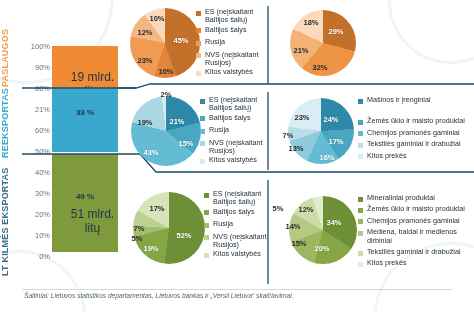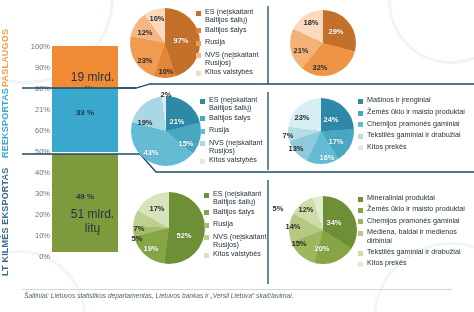--- a/index.html
+++ b/index.html
@@ -114,21 +114,21 @@
     <line class="conn" x1="268" y1="180" x2="268" y2="284" stroke="#3aa8cd" stroke-width="1.6"></line>
   </svg>
 
   <div class="pie" style="left:130px;top:8px;width:70px;height:70px;
        background:conic-gradient(
          #c2702a 0deg 162deg,
          #e0853a 162deg 198deg,
          #ef9c52 198deg 280.8deg,
          #f5b782 280.8deg 324deg,
          #fbd9bd 324deg 360deg);"></div>
-  <div class="pielabel" style="left:181px;top:40px">97%</div>
+  <div class="pielabel" style="left:181px;top:40px">45%</div>
   <div class="pielabel dark" style="left:166px;top:71px">10%</div>
   <div class="pielabel dark" style="left:145px;top:60px">23%</div>
   <div class="pielabel dark" style="left:145px;top:32px">12%</div>
   <div class="pielabel dark" style="left:157px;top:18px">10%</div>
 
   <div class="legend" style="left:196px;top:8px;width:70px">
     <div class="legrow">
       <div class="swatch" style="background:#c2702a"></div>
       <div class="legtxt">ES (neįskaitant Baltijos šalių)</div>
     </div>
@@ -207,21 +207,21 @@
          #b9dde8 252deg 277.2deg,
          #d9edf4 277.2deg 360deg);"></div>
   <div class="pielabel" style="left:331px;top:119px">24%</div>
   <div class="pielabel" style="left:336px;top:141px">17%</div>
   <div class="pielabel" style="left:327px;top:157px">16%</div>
   <div class="pielabel dark" style="left:296px;top:148px">13%</div>
   <div class="pielabel dark" style="left:288px;top:135px">7%</div>
   <div class="pielabel dark" style="left:302px;top:117px">23%</div>
 
   <div class="legend" style="left:358px;top:96px;width:116px">
-    <div class="legrow" style="margin-bottom:4px">
+    <div class="legrow" style="margin-bottom:13px">
       <div class="swatch" style="background:#2e88a8"></div>
       <div class="legtxt">Mašinos ir įrenginiai</div>
     </div>
     <div class="legrow" style="margin-bottom:3px">
       <div class="swatch" style="background:#49a7c2"></div>
       <div class="legtxt">Žemės ūkio ir maisto produktai</div>
     </div>
     <div class="legrow" style="margin-bottom:3px">
       <div class="swatch" style="background:#63bcd3"></div>
       <div class="legtxt">Chemijos pramonės gaminiai</div>

